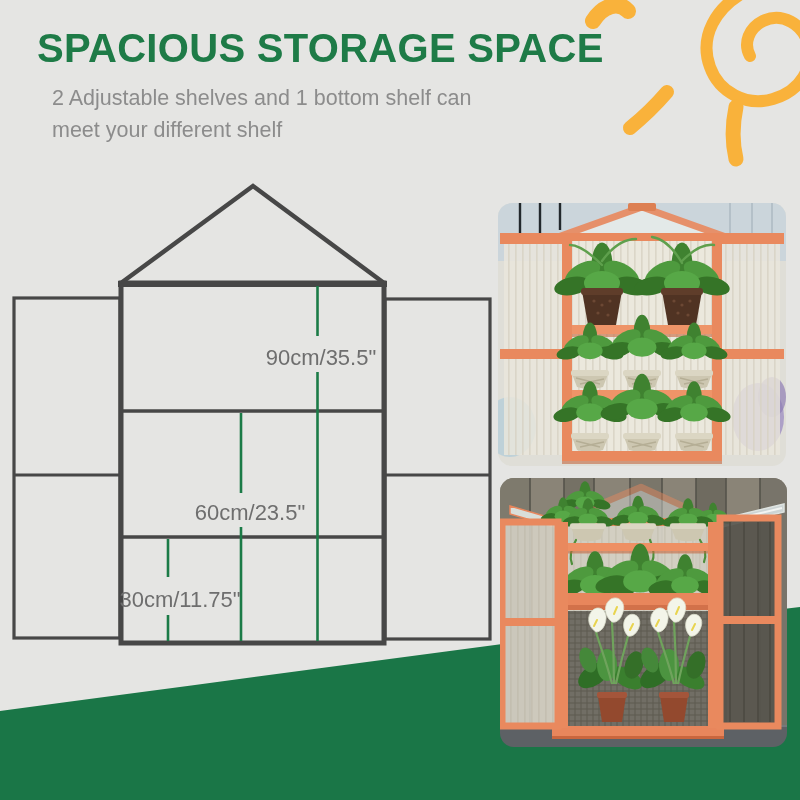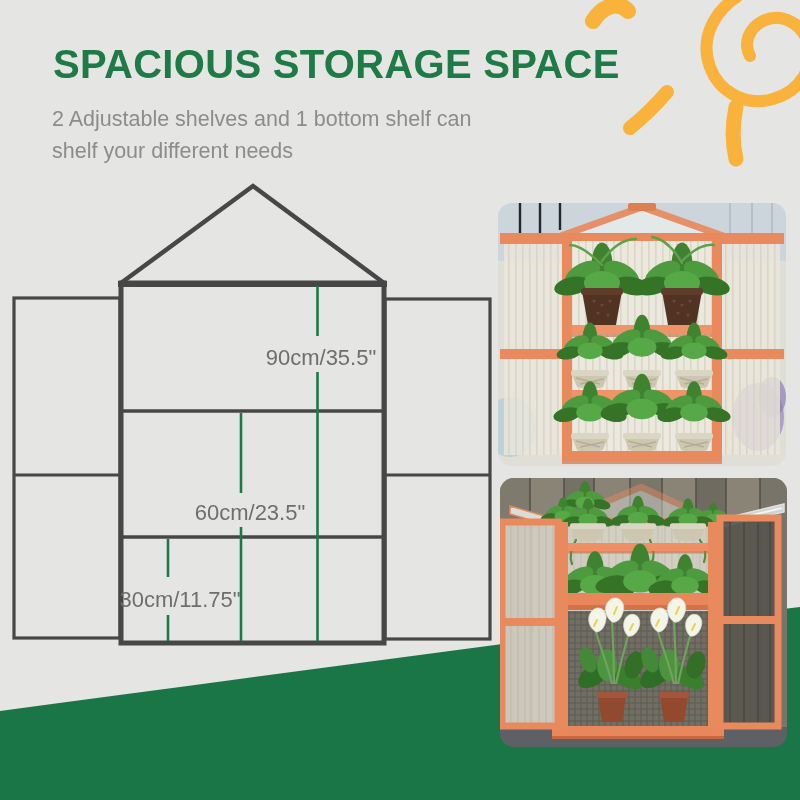--- a/index.html
+++ b/index.html
@@ -14,21 +14,21 @@
     --background_gray:#E5E5E3;
   }
   html,body{margin:0;padding:0;}
   .canvas{
     position:relative;width:800px;height:800px;overflow:hidden;
     background:var(--background_gray);
     font-family:"Liberation Sans",sans-serif;
   }
   .hdr{position:absolute;left:37px;top:26px;width:600px;}
   .hdr h1{
-    margin:16px;font-size:40px;line-height:1.12;font-weight:bold;
+    margin:0;font-size:40px;line-height:1.12;font-weight:bold;
     color:var(--title_green);letter-spacing:.3px;white-space:nowrap;
   }
   .hdr p{
     margin:11px 0 0 15px;font-size:21.5px;line-height:1.5;
     color:var(--subtitle_gray);
   }
   .sun{position:absolute;left:560px;top:-20px;width:260px;height:250px;}
   .diagram{position:absolute;left:0;top:180px;width:500px;height:480px;}
   .dline{stroke:var(--diagram_line);fill:none;}
   .gline{stroke:var(--measure_green);stroke-width:2.6;}
@@ -50,21 +50,21 @@
       <path stroke-width="12" d="M248 14 C230 2 206 0 188 10 C155 27 139 57 150 87 C159 112 186 127 213 119 C241 111 254 87 248 64 C243 44 222 32 203 41 C189 48 183 63 190 76"></path>
       <path stroke-width="16" d="M33 41 C43 25 59 21 68 31"></path>
       <path stroke-width="14" d="M107 112 C95 126 81 139 70 148"></path>
       <path stroke-width="15" d="M176 127 C172 146 172 162 176 179"></path>
     </g>
   </svg>
 
   <div class="hdr">
     <h1>SPACIOUS STORAGE SPACE</h1>
     <p><span>2 Adjustable shelves and 1 bottom shelf can</span><br>
-    <span>shelf your different needs</span></p>
+    <span>meet your different shelf</span></p>
   </div>
 
   <svg class="diagram" viewBox="0 0 500 480">
 
     <g>
       <rect class="dline" stroke-width="3.2" x="14" y="118" width="106" height="340"></rect>
       <line class="dline" stroke-width="3.2" x1="14" y1="295" x2="120" y2="295"></line>
     </g>
     <g>
       <rect class="dline" stroke-width="3.2" x="385" y="119" width="105" height="340"></rect>

